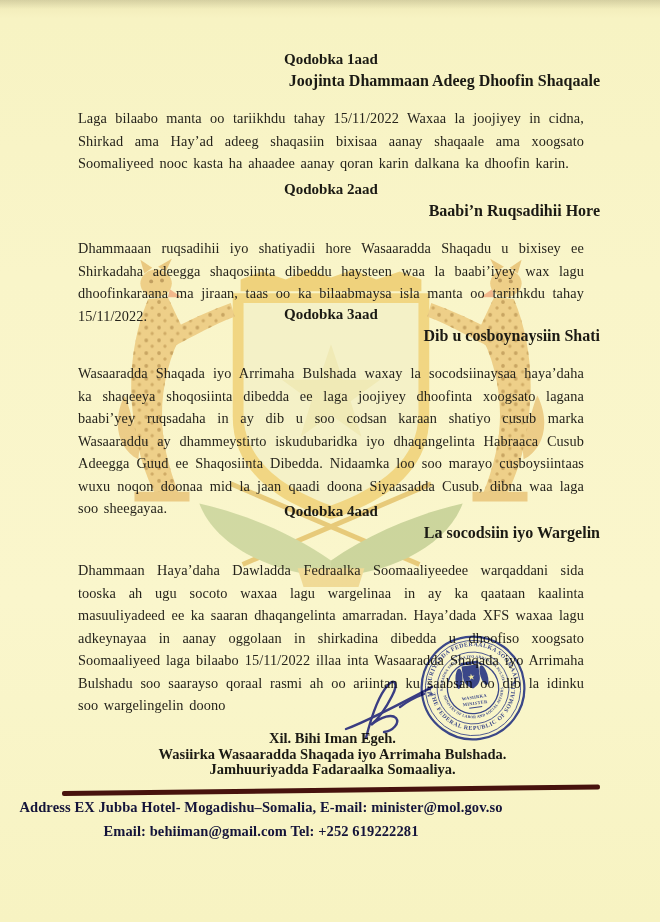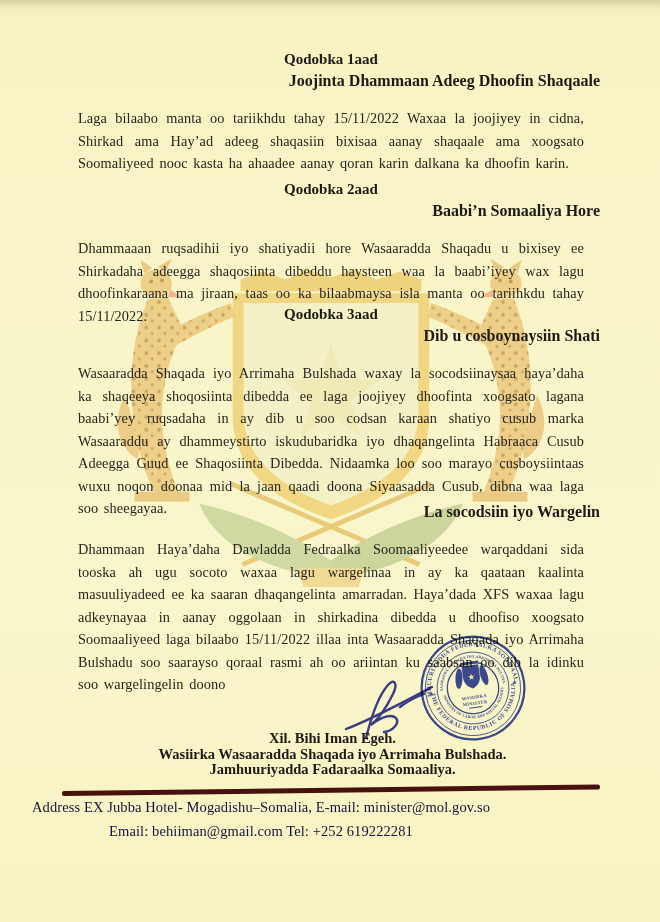--- a/index.html
+++ b/index.html
@@ -83,21 +83,21 @@
   .rule {
     position: absolute; left: 62px; top: 791px;
     width: 538px; height: 4.5px;
     background: #47120d;
     transform: rotate(-0.7deg); transform-origin: 0 50%;
     border-radius: 2px;
     z-index: 2;
   }
   .footer-line {
     position: absolute; left: 0; width: 522px;
-    text-align: center; font-weight: normal; font-size: 14.5px;
+    text-align: center; font-weight: bold; font-size: 14.5px;
     color: #14143a; z-index: 2;
     letter-spacing: 0.1px;
   }
   .footer-1 { top: 799px; }
   .footer-2 { top: 823px; }
 </style>
 </head>
 <body>
 
 <div class="page">
@@ -137,31 +137,32 @@
   </svg>
 
   <div class="sec sec-1">
     <div class="qheading">Qodobka 1aad</div>
     <div class="qsub">Joojinta Dhammaan Adeeg Dhoofin Shaqaale</div>
     <p class="qbody">Laga bilaabo manta oo tariikhdu tahay 15/11/2022 Waxaa la joojiyey in cidna, Shirkad ama Hay’ad adeeg shaqasiin bixisaa aanay shaqaale ama xoogsato Soomaliyeed nooc kasta ha ahaadee aanay qoran karin dalkana ka dhoofin karin.</p>
   </div>
 
   <div class="sec sec-2">
     <div class="qheading">Qodobka 2aad</div>
-    <div class="qsub">Baabi’n Somaaliya Hore</div>
+    <div class="qsub">Baabi’n Ruqsadihii Hore</div>
     <p class="qbody">Dhammaaan ruqsadihii iyo shatiyadii hore Wasaaradda Shaqadu u bixisey ee Shirkadaha adeegga shaqosiinta dibeddu haysteen waa la baabi’iyey wax lagu dhoofinkaraana ma jiraan, taas oo ka bilaabmaysa isla manta oo tariihkdu tahay 15/11/2022.</p>
   </div>
 
   <div class="sec sec-3">
     <div class="qheading">Qodobka 3aad</div>
     <div class="qsub">Dib u cosboynaysiin Shati</div>
     <p class="qbody">Wasaaradda Shaqada iyo Arrimaha Bulshada waxay la socodsiinaysaa haya’daha ka shaqeeya shoqosiinta dibedda ee laga joojiyey dhoofinta xoogsato lagana baabi’yey ruqsadaha in ay dib u soo codsan karaan shatiyo cusub marka Wasaaraddu ay dhammeystirto iskudubaridka iyo dhaqangelinta Habraaca Cusub Adeegga Guud ee Shaqosiinta Dibedda. Nidaamka loo soo marayo cusboysiintaas wuxu noqon doonaa mid la jaan qaadi doona Siyaasadda Cusub, dibna waa laga soo sheegayaa.</p>
   </div>
 
   <div class="sec sec-4">
+    <div class="qheading">Qodobka 4aad</div>
     <div class="qsub">La socodsiin iyo Wargelin</div>
     <p class="qbody">Dhammaan Haya’daha Dawladda Fedraalka Soomaaliyeedee warqaddani sida tooska ah ugu socoto waxaa lagu wargelinaa in ay ka qaataan kaalinta masuuliyadeed ee ka saaran dhaqangelinta amarradan. Haya’dada XFS waxaa lagu adkeynayaa in aanay oggolaan in shirkadina dibedda u dhoofiso xoogsato Soomaaliyeed laga bilaabo 15/11/2022 illaa inta Wasaaradda Shaqada iyo Arrimaha Bulshadu soo saarayso qoraal rasmi ah oo ariintan ku saabsan oo dib la idinku soo wargelingelin doono</p>
   </div>
 
 
   <svg class="signature" viewBox="0 0 100 70" aria-hidden="true">
     <g fill="none" stroke="#3b3fa6" stroke-width="2.4" stroke-linecap="round">
       <path d="M28,62 C33,42 40,20 50,9 C56,2 61,7 54,20 C48,32 40,43 33,49 C44,40 54,38 58,42 C62,47 55,55 46,56"></path>
       <path d="M8,53 C32,44 62,28 94,11"></path>
       <path d="M62,31 C70,25 78,21 86,18"></path>

